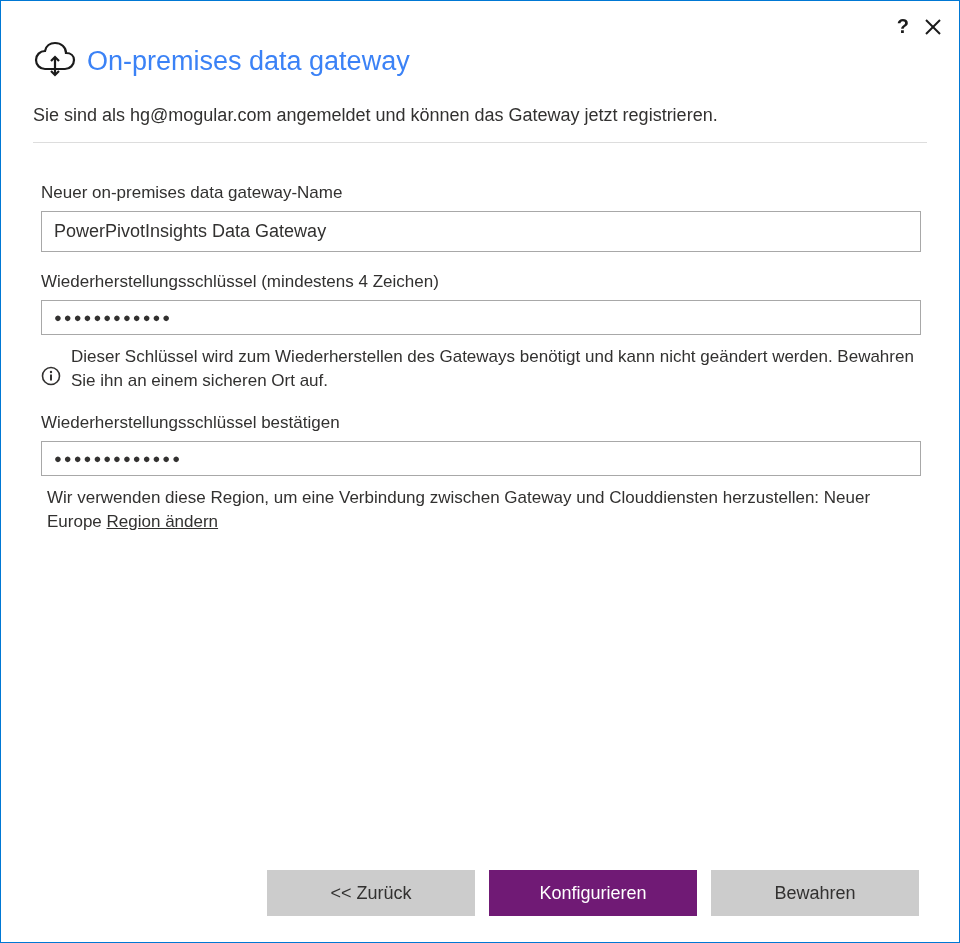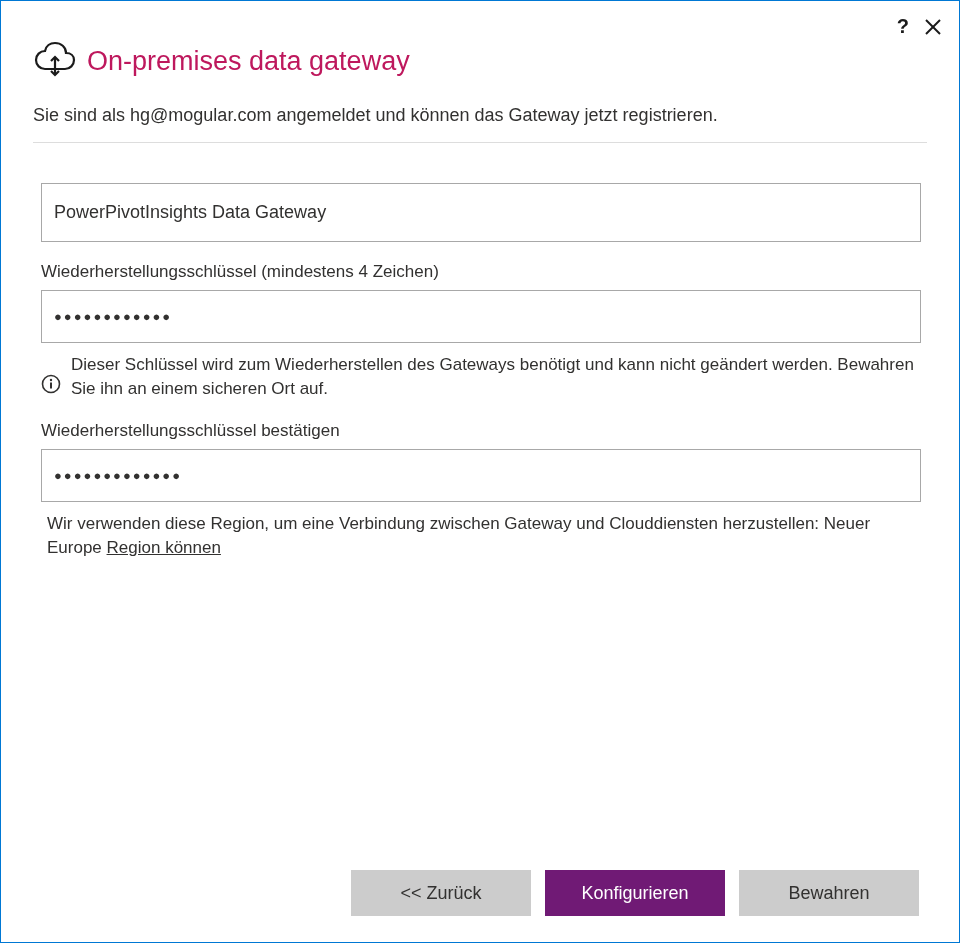--- a/index.html
+++ b/index.html
@@ -44,21 +44,21 @@
     .header {
       display: flex;
       align-items: center;
       gap: 10px;
       margin-top: 28px;
       margin-bottom: 22px;
     }
     .header-title {
       font-size: 27px;
       font-weight: 350;
-      color: #be185d;
+      color: #3b82f6;
     }
     .intro-text {
       font-size: 18px;
       color: #323130;
       line-height: 1.4;
       padding-bottom: 14px;
       border-bottom: 1px solid #ddd;
       margin-bottom: 40px;
     }
     .form-section {
@@ -67,21 +67,21 @@
     .field-label {
       font-size: 17px;
       color: #323130;
       margin-bottom: 8px;
       margin-left: 8px;
     }
     .text-input {
       width: 100%;
       max-width: 880px;
       margin-left: 8px;
-      padding: 18px 12px;
+      padding: 9px 12px;
       font-size: 18px;
       border: 1px solid #a8a8a8;
       background: #fff;
       font-family: inherit;
       color: #323130;
     }
     .password-input {
       letter-spacing: 2px;
       font-family: Arial, sans-serif;
       font-size: 13px;
@@ -114,21 +114,21 @@
     }
     .button-row {
       margin-top: auto;
       display: flex;
       justify-content: flex-end;
       gap: 14px;
       padding-right: 8px;
       padding-bottom: 6px;
     }
     .btn {
-      width: 180px;
+      width: 208px;
       height: 46px;
       border: none;
       font-size: 18px;
       font-family: inherit;
       cursor: pointer;
       display: flex;
       align-items: center;
       justify-content: center;
     }
     .btn-secondary {
@@ -163,20 +163,21 @@
         <polyline points="18,20 22,16 26,20" fill="none" stroke="#1b1b1b" stroke-width="2.2"></polyline>
         <polyline points="18,30 22,34 26,30" fill="none" stroke="#1b1b1b" stroke-width="2.2"></polyline>
       </svg>
     </span>
     <span class="header-title">On-premises data gateway</span>
   </div>
 
   <div class="intro-text">Sie sind als hg@mogular.com angemeldet und können das Gateway jetzt registrieren.</div>
 
   <div class="form-section">
+    <div class="field-label">Neuer on-premises data gateway-Name</div>
     <input type="text" class="text-input" value="PowerPivotInsights Data Gateway" style="">
   </div>
 
   <div class="form-section">
     <div class="field-label">Wiederherstellungsschlüssel (mindestens 4 Zeichen)</div>
     <input type="text" class="text-input password-input" value="●●●●●●●●●●●●" style="">
     <div class="info-row">
       <span class="info-icon">
         <svg width="20" height="20" viewBox="0 0 20 20">
           <circle cx="10" cy="10" r="8.5" fill="none" stroke="#323130" stroke-width="1.6"></circle>
@@ -185,21 +186,21 @@
         </svg>
       </span>
       <span>Dieser Schlüssel wird zum Wiederherstellen des Gateways benötigt und kann nicht geändert werden. Bewahren Sie ihn an einem sicheren Ort auf.</span>
     </div>
   </div>
 
   <div class="form-section">
     <div class="field-label">Wiederherstellungsschlüssel bestätigen</div>
     <input type="text" class="text-input password-input" value="●●●●●●●●●●●●●" style="">
     <div class="region-text">
-      <span>Wir verwenden diese Region, um eine Verbindung zwischen Gateway und Clouddiensten herzustellen: Neuer Europe </span><span class="region-link">Region können</span>
+      <span>Wir verwenden diese Region, um eine Verbindung zwischen Gateway und Clouddiensten herzustellen: Neuer Europe </span><span class="region-link">Region ändern</span>
     </div>
   </div>
 
   <div class="button-row">
     <button class="btn btn-secondary">&lt;&lt; Zurück</button>
     <button class="btn btn-primary">Konfigurieren</button>
     <button class="btn btn-secondary">Bewahren</button>
   </div>
 
 </div>

